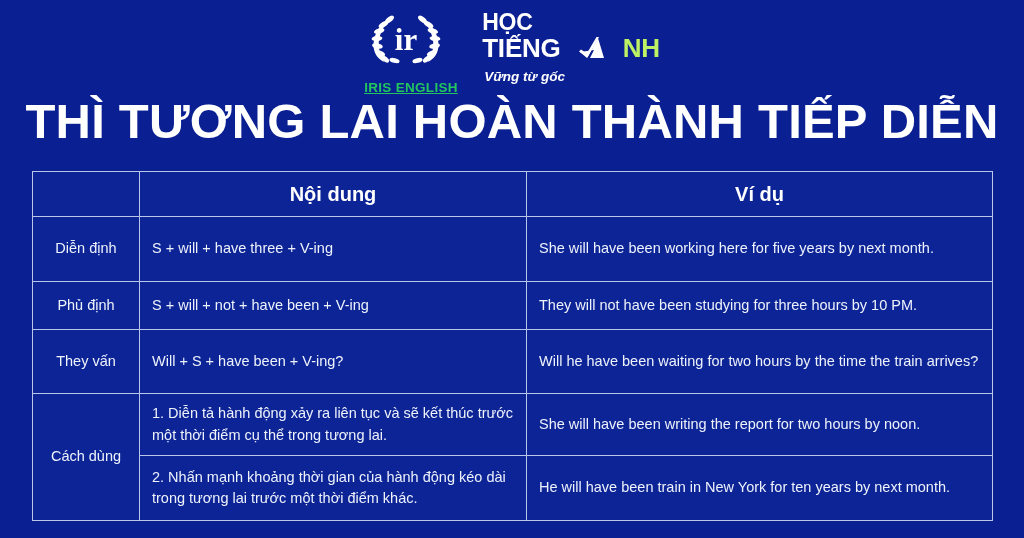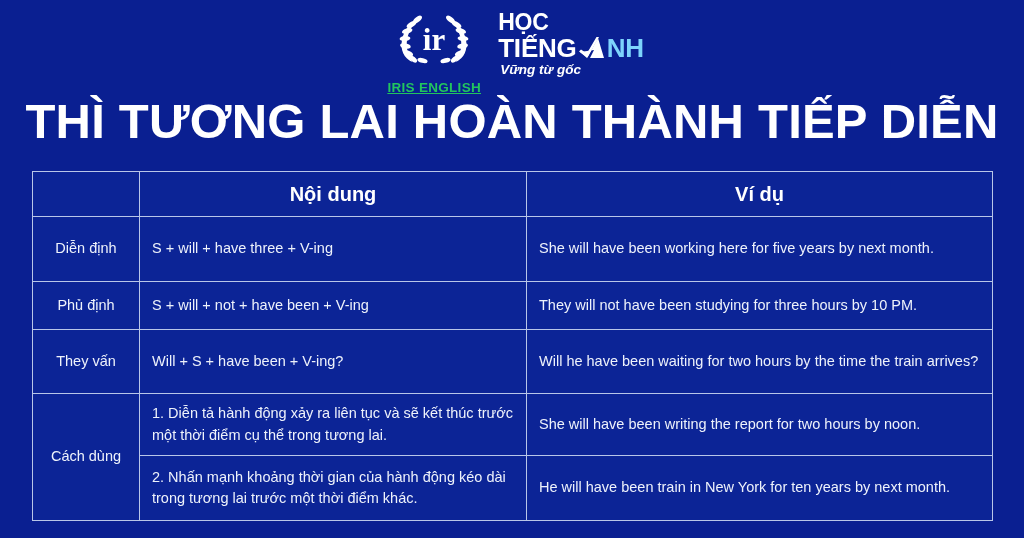--- a/index.html
+++ b/index.html
@@ -31,21 +31,20 @@
 
   .logo-inner {
     display: flex;
     align-items: flex-start;
     gap: 10px;
   }
 
   .crest-block {
     display: flex;
     flex-direction: column;
-    align-items: center;
     width: 108px;
     padding-top: 2px;
   }
 
   .crest {
     width: 84px;
     height: 56px;
     position: relative;
   }
 
@@ -72,51 +71,51 @@
     font-size: 23px;
     font-weight: bold;
     line-height: 0.98;
     letter-spacing: -0.2px;
     color: #ffffff;
   }
 
   .tieng-row {
     display: flex;
     align-items: center;
-    gap: 1px;
+    gap: 17px;
     line-height: 1;
     margin-top: 1px;
   }
 
   .tieng {
     font-size: 26px;
     font-weight: bold;
     letter-spacing: -0.2px;
     color: #ffffff;
   }
 
   .anh-mark {
     display: inline-flex;
     align-items: center;
   }
 
   .anh-tail {
     font-size: 26px;
     font-weight: bold;
     letter-spacing: -0.2px;
-    color: #7dd3fc;
+    color: #bef264;
     margin-left: -2px;
   }
 
   .slogan {
     font-size: 13.5px;
     font-style: italic;
     font-weight: bold;
     color: #ffffff;
-    margin-top: 1px;
+    margin-top: 8px;
     margin-left: 2px;
     white-space: nowrap;
   }
 
   
   .page-title {
     position: absolute;
     top: 96px;
     left: 0;
     width: 1024px;

